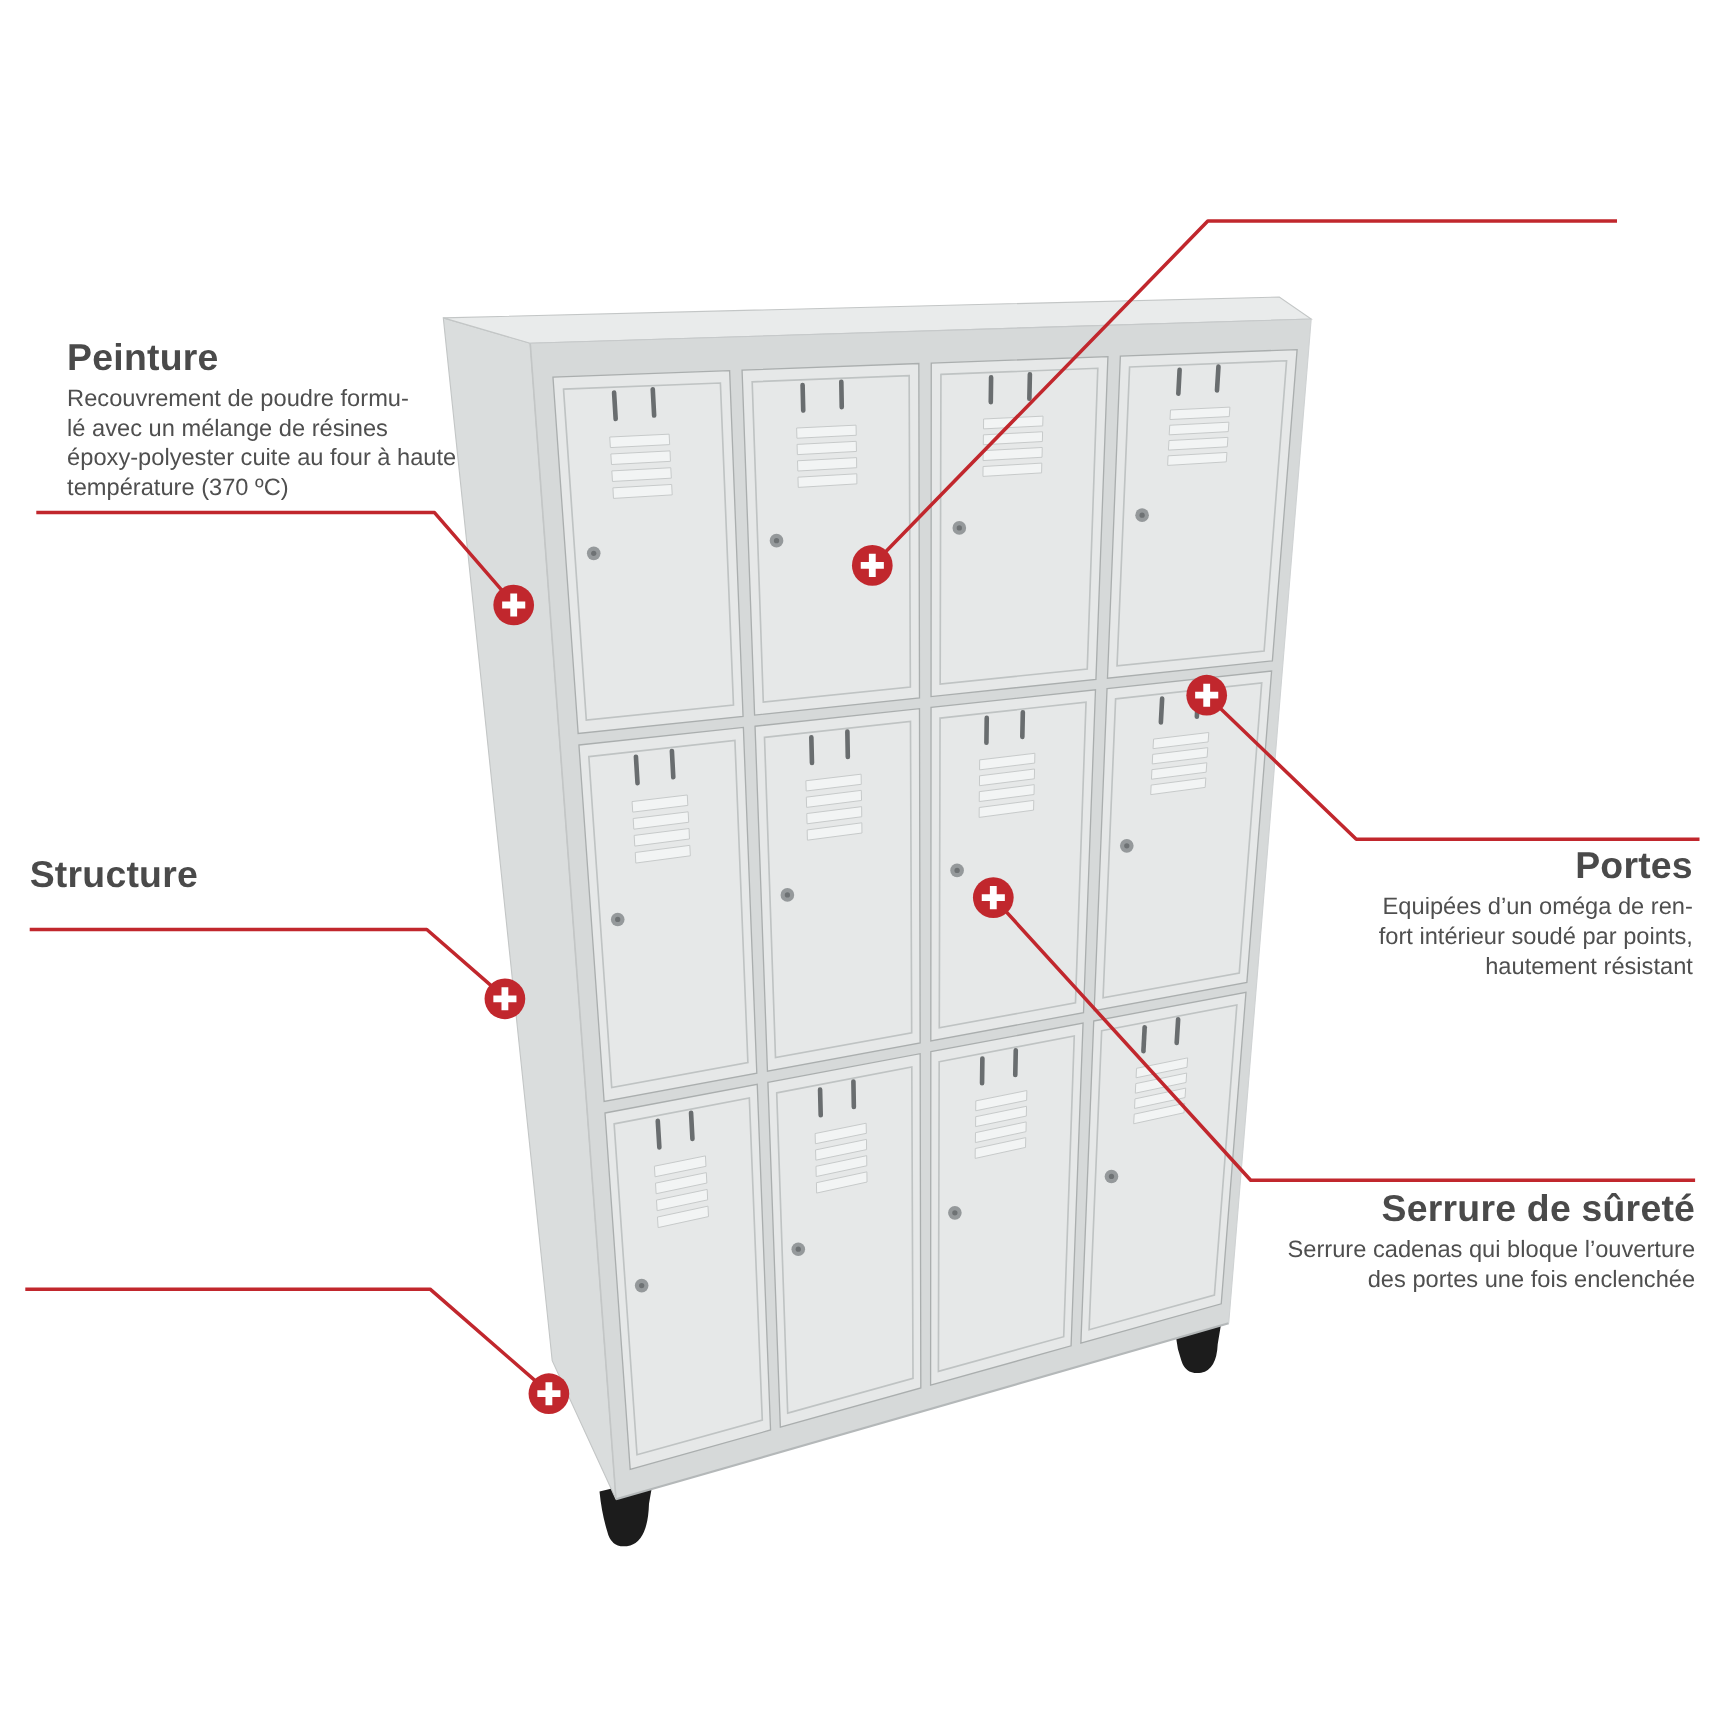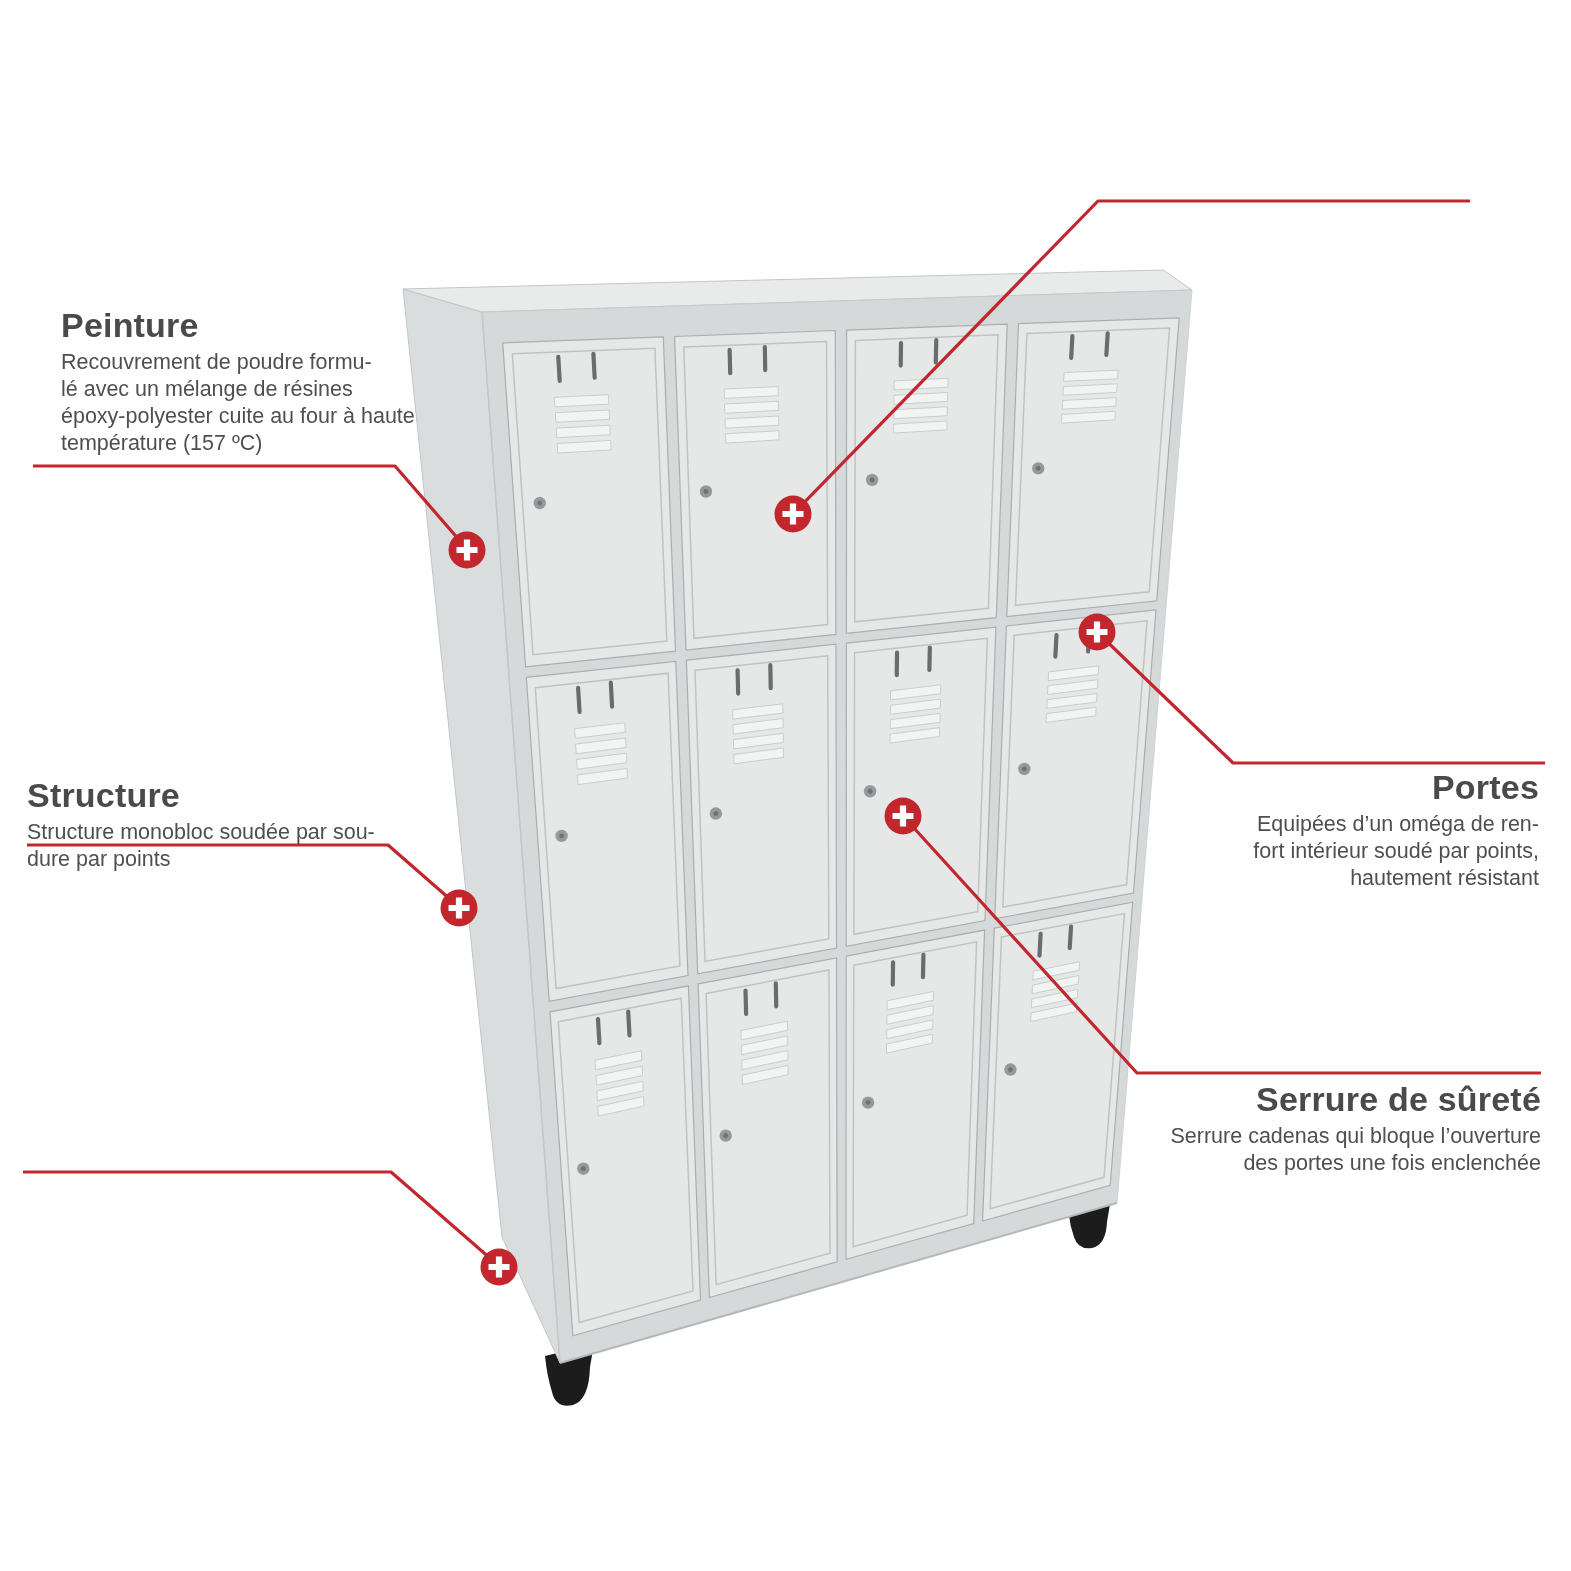--- a/index.html
+++ b/index.html
@@ -219,27 +219,25 @@
         <circle cx="903" cy="816" r="18.5" fill="#c1272d"></circle>
         <path d="M 892.5 816 L 913.5 816 M 903 805.5 L 903 826.5" stroke="#ffffff" stroke-width="6.2"></path>
       </g>
     </svg>
 
   <div class="callout" id="co-peinture">
     <h2>Peinture</h2>
     <p>Recouvrement de poudre formu-
 lé avec un mélange de résines
 époxy-polyester cuite au four à haute
-température (157 ºC)</p>
+température (370 ºC)</p>
   </div>
 
   <div class="callout" id="co-structure">
     <h2>Structure</h2>
-    <p>Structure monobloc soudée par sou-
-dure par points</p>
   </div>
 
 
 
   <div class="callout align-right" id="co-serrure">
     <h2>Serrure de sûreté</h2>
     <p>Serrure cadenas qui bloque l’ouverture
 des portes une fois enclenchée</p>
   </div>
 

